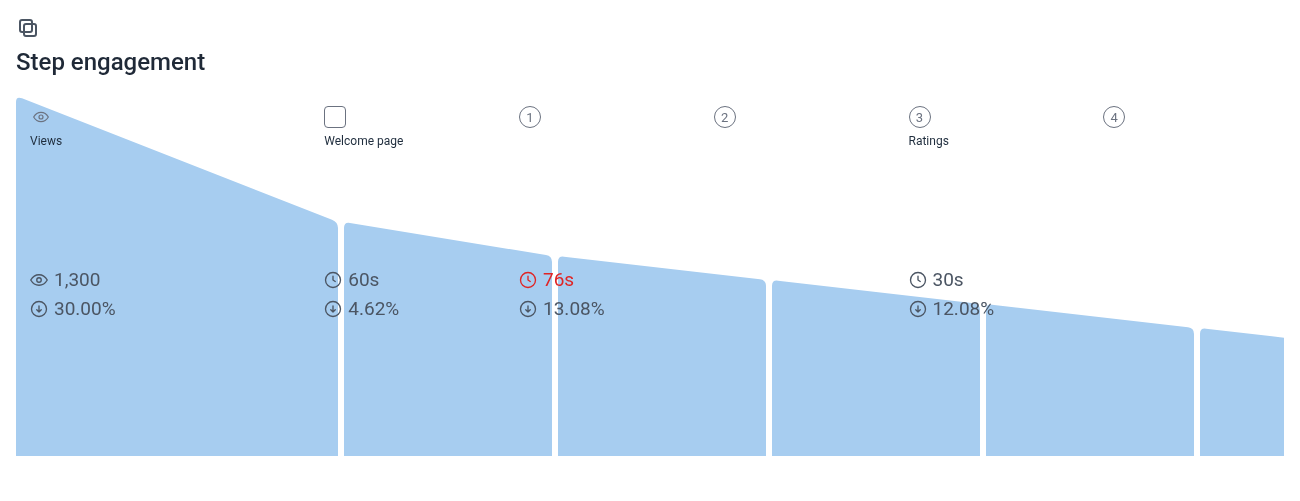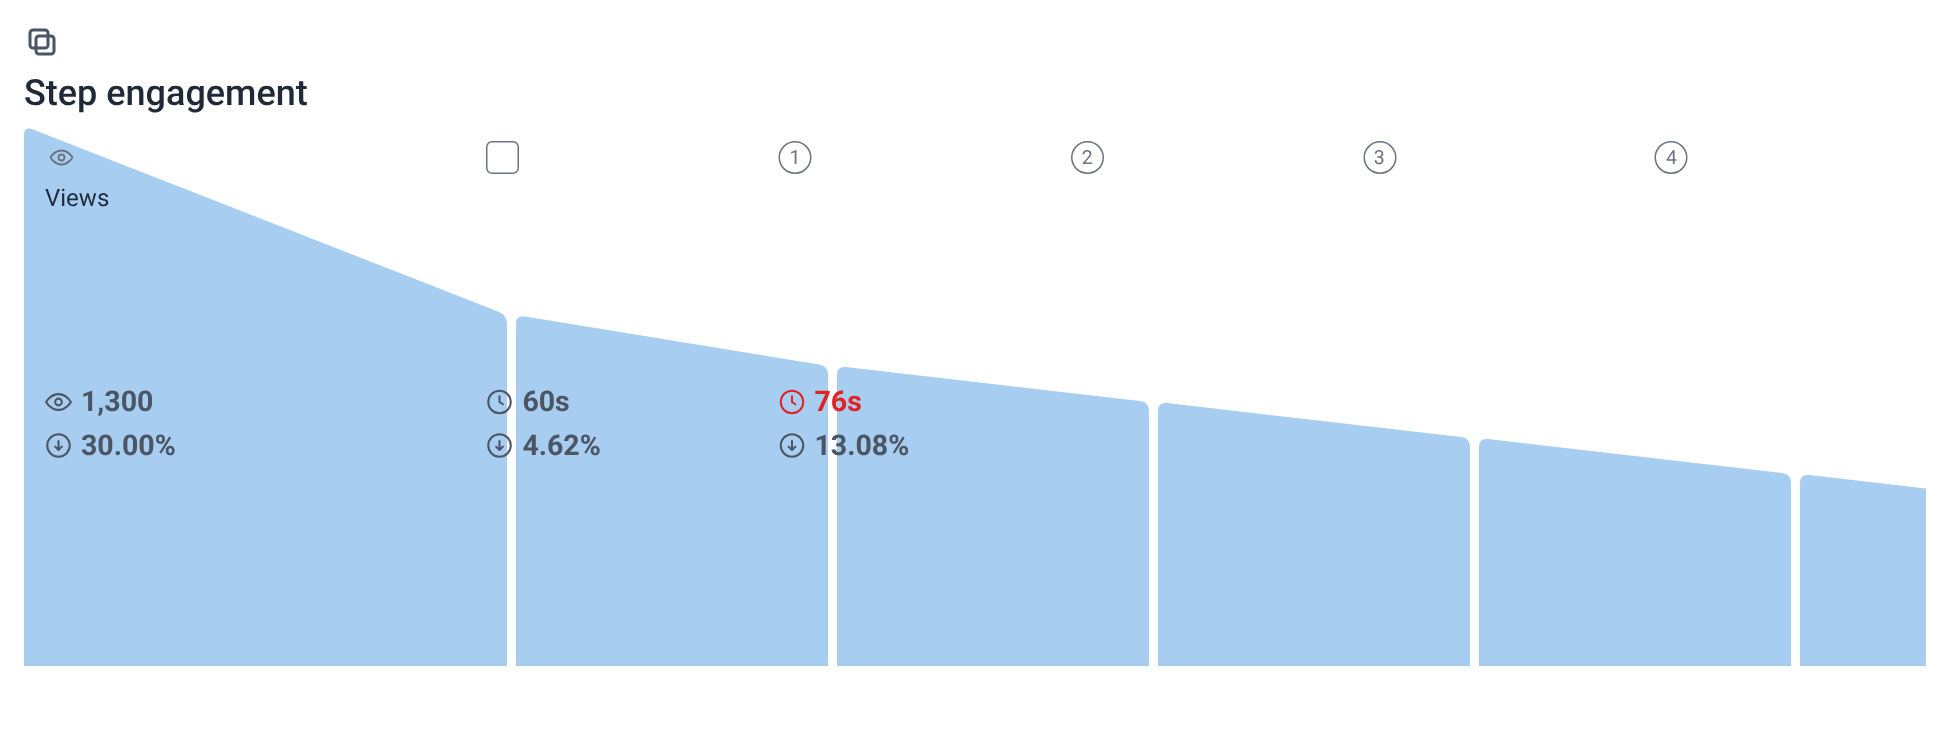--- a/index.html
+++ b/index.html
@@ -21,21 +21,21 @@
   }
 
   .header-icon {
     width: 24px; height: 24px;
     stroke: var(--text-mid);
     stroke-width: 2;
     fill: none;
     margin-bottom: 4px;
   }
   h1.title {
-    margin: 0 0 8px 0;
+    margin: 0 0 20px 0;
     font-size: 24px;
     font-weight: 500;
     color: var(--text-dark);
   }
 
   
   .funnel {
     position: relative;
     width: 1268px;        
     height: 360px;
@@ -66,35 +66,35 @@
     width: 22px; height: 22px;
     display: flex; align-items: center; justify-content: center;
     border: 1.5px solid var(--text-light);
     border-radius: 50%;
     font-size: 13px;
     color: var(--text-light);
   }
   .step .badge.square { border-radius: 4px; }
   .step .badge svg { width: 16px; height: 16px; stroke: var(--text-light); fill:none; stroke-width:1.8; }
   .step .name {
-    font-size: 16px;
+    font-size: 12px;
     color: #1f2d3d;
     white-space: nowrap;
   }
   .step .stats {
     position: absolute;
     top: 172px;
     left: 14px;
     display: flex;
     flex-direction: column;
     gap: 6px;
     font-size: 19px;
     color: var(--text-mid);
   }
-  .step .stat { display: flex; align-items: center; gap: 6px; white-space: nowrap; font-weight: bold; }
+  .step .stat { display: flex; align-items: center; gap: 6px; white-space: nowrap; }
   .step .stat svg { width: 18px; height: 18px; stroke: currentColor; fill:none; stroke-width:1.8; }
   .step .stat.danger { color: var(--danger); }
 </style>
 </head>
 <body>
 
 
 
 
 <svg class="header-icon" viewBox="0 0 24 24">
@@ -134,20 +134,21 @@
             <svg viewBox="0 0 24 24">
               <path d="M12 2a10 10 0 1 0 0 20 10 10 0 0 0 0-20z M12 8v8 M9 13l3 3 3-3" stroke-linecap="round" stroke-linejoin="round"></path>
             </svg>
             <span>30.00%</span>
           </div>
         </div>
       </div>
       <div class="step" style="width: 214px;">
         <div class="label-row">
           <div class="badge square"></div>
+          <div class="name">Welcome page</div>
         </div>
         <div class="stats">
           <div class="stat">
             <svg viewBox="0 0 24 24">
               <path d="M12 2a10 10 0 1 0 0 20 10 10 0 0 0 0-20z M12 7v5l3 2" stroke-linecap="round" stroke-linejoin="round"></path>
             </svg>
             <span>60s</span>
           </div>
           <div class="stat">
             <svg viewBox="0 0 24 24">
@@ -177,20 +178,35 @@
         </div>
       </div>
       <div class="step" style="width: 214px;">
         <div class="label-row">
           <div class="badge">2</div>
         </div>
       </div>
       <div class="step" style="width: 214px;">
         <div class="label-row">
           <div class="badge">3</div>
+          <div class="name">Ratings</div>
+        </div>
+        <div class="stats">
+          <div class="stat">
+            <svg viewBox="0 0 24 24">
+              <path d="M12 2a10 10 0 1 0 0 20 10 10 0 0 0 0-20z M12 7v5l3 2" stroke-linecap="round" stroke-linejoin="round"></path>
+            </svg>
+            <span>30s</span>
+          </div>
+          <div class="stat">
+            <svg viewBox="0 0 24 24">
+              <path d="M12 2a10 10 0 1 0 0 20 10 10 0 0 0 0-20z M12 8v8 M9 13l3 3 3-3" stroke-linecap="round" stroke-linejoin="round"></path>
+            </svg>
+            <span>12.08%</span>
+          </div>
         </div>
       </div>
       <div class="step" style="width: 214px;">
         <div class="label-row">
           <div class="badge">4</div>
         </div>
       </div>
     </div>
 </div>
 

